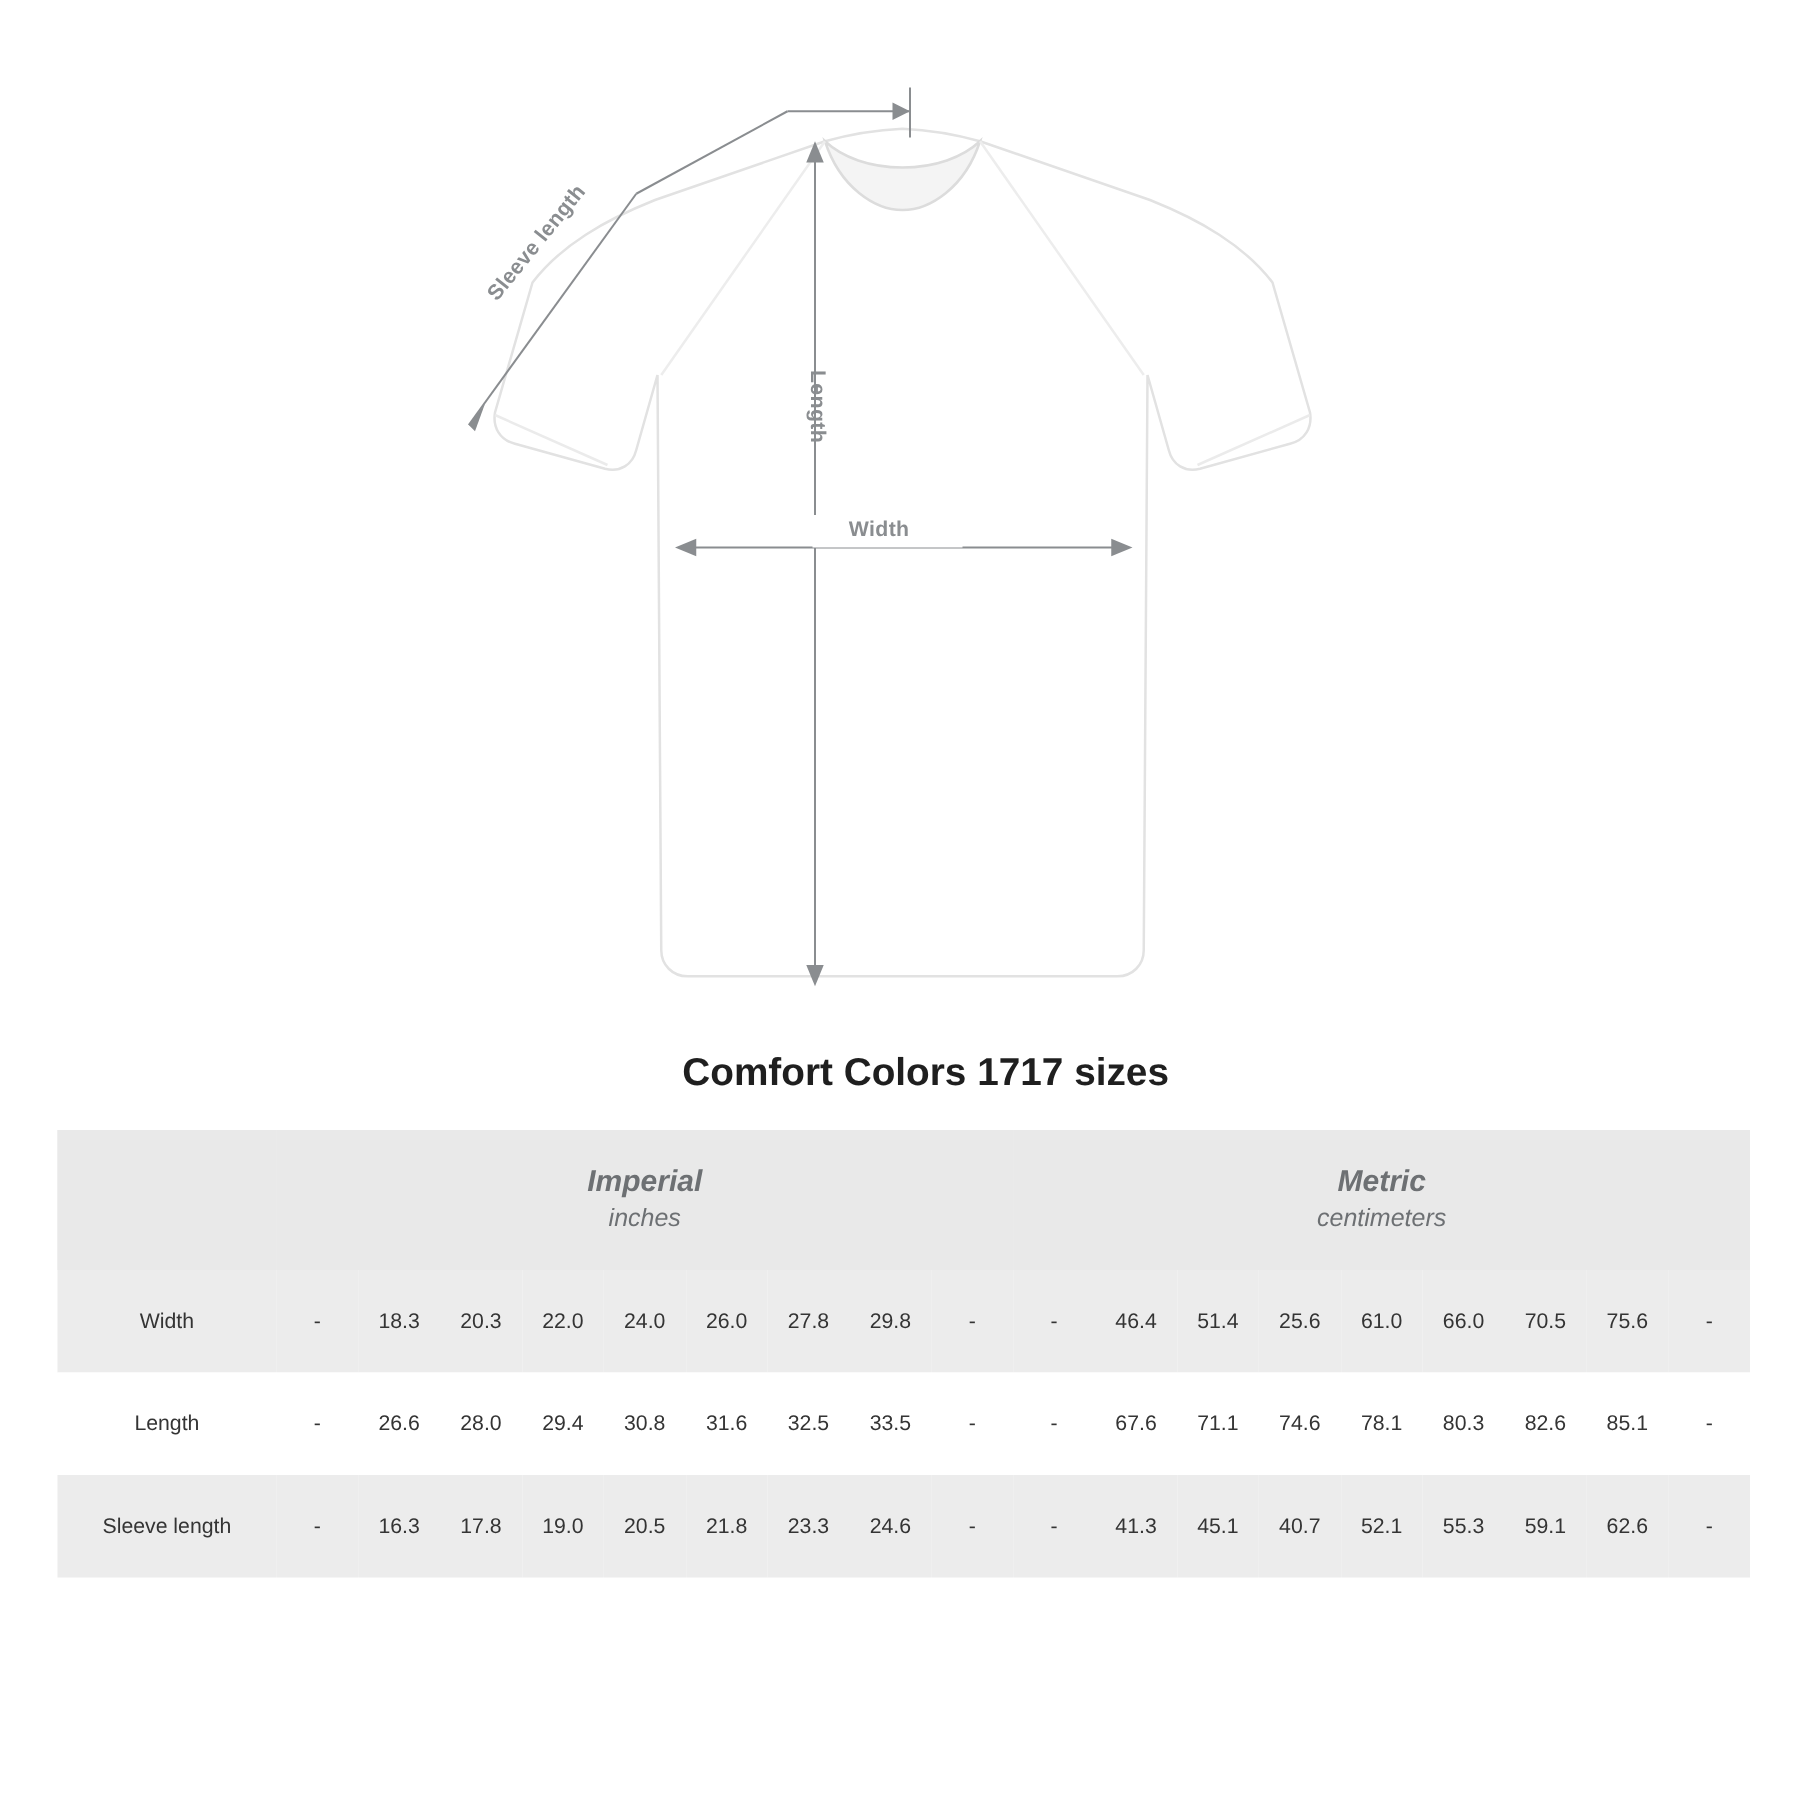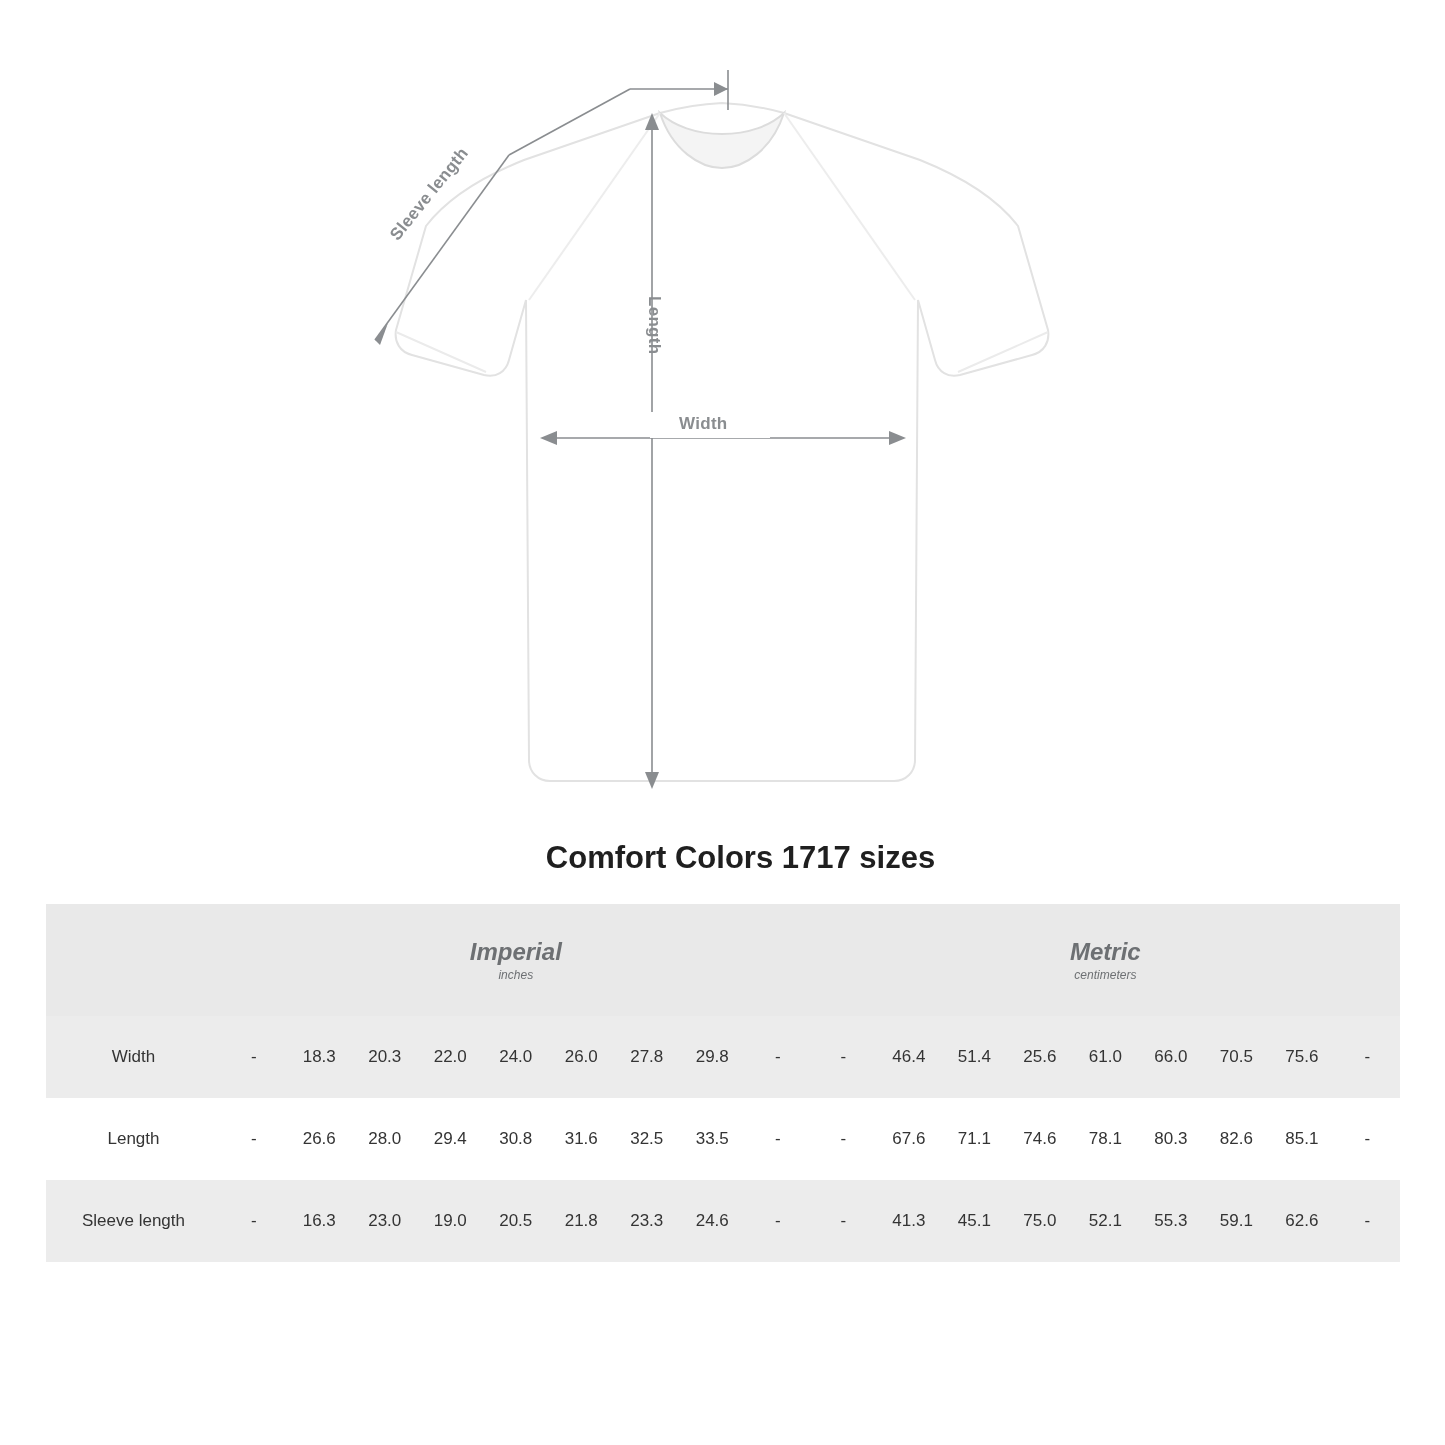--- a/index.html
+++ b/index.html
@@ -95,21 +95,21 @@
     height: 112px;
   }
   .unit-sys {
     font-size: 24px;
     font-style: italic;
     font-weight: bold;
     color: #6d7073;
     line-height: 1.25;
   }
   .unit-unit {
-    font-size: 12px;
+    font-size: 20px;
     font-style: italic;
     color: #6d7073;
     line-height: 1.4;
   }
   .row-head {
     background: #ffffff;
   }
   .row-head td {
     font-weight: bold;
     color: #2b2b2b;
@@ -269,31 +269,31 @@
           <td>78.1</td>
           <td>80.3</td>
           <td>82.6</td>
           <td>85.1</td>
           <td>-</td>
         </tr>
         <tr class="row-shade">
           <td class="rowlabel">Sleeve length</td>
           <td>-</td>
           <td>16.3</td>
-          <td>23.0</td>
+          <td>17.8</td>
           <td>19.0</td>
           <td>20.5</td>
           <td>21.8</td>
           <td>23.3</td>
           <td>24.6</td>
           <td>-</td>
           <td>-</td>
           <td>41.3</td>
           <td>45.1</td>
-          <td>75.0</td>
+          <td>40.7</td>
           <td>52.1</td>
           <td>55.3</td>
           <td>59.1</td>
           <td>62.6</td>
           <td>-</td>
         </tr>
       </tbody>
   </table>
 </div>
 

